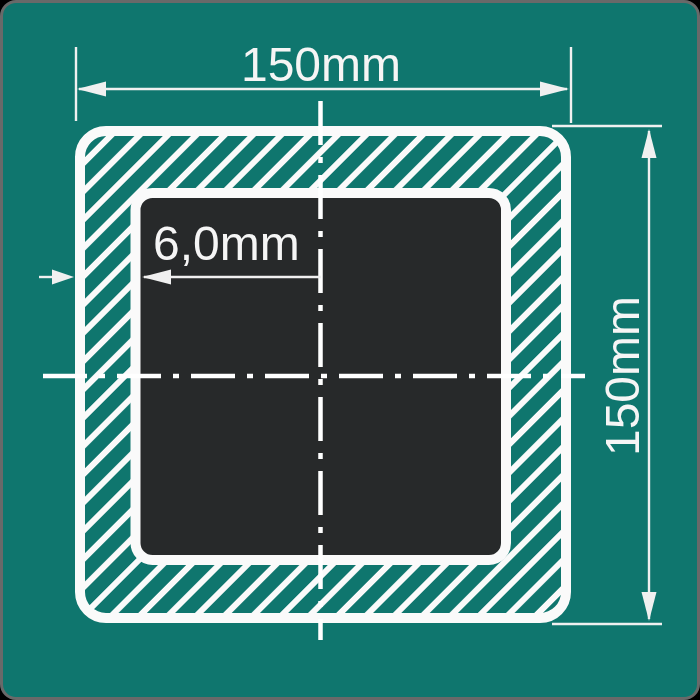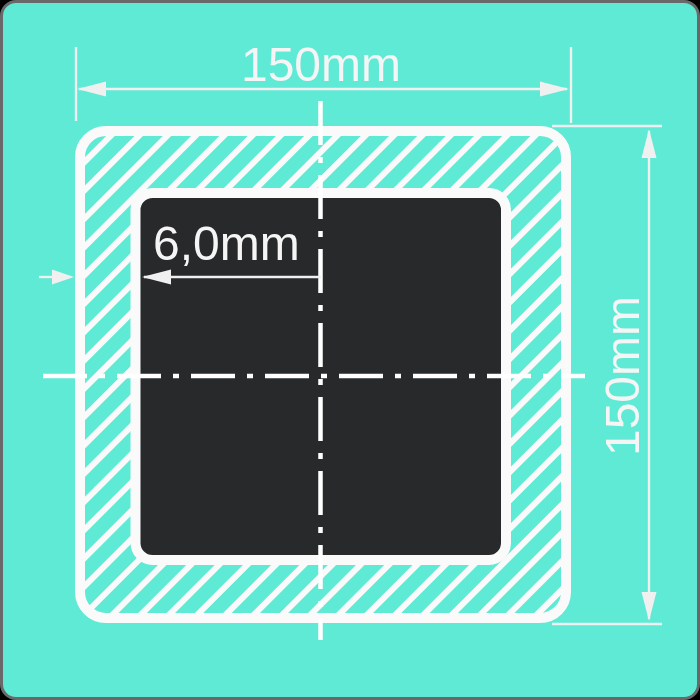--- a/index.html
+++ b/index.html
@@ -12,21 +12,21 @@
   }
   .stage {
     position: relative;
     width: 700px;
     height: 700px;
   }
   .panel {
     position: absolute;
     inset: 0;
     box-sizing: border-box;
-    background: #5eead4;
+    background: #0f766e;
     border: 3px solid #696969;
     border-radius: 16px;
     overflow: hidden;
   }
   svg { display: block; }
   .dim-text {
     font-family: "Liberation Sans", sans-serif;
     font-size: 48px;
     fill: #f5f5f5;
   }

